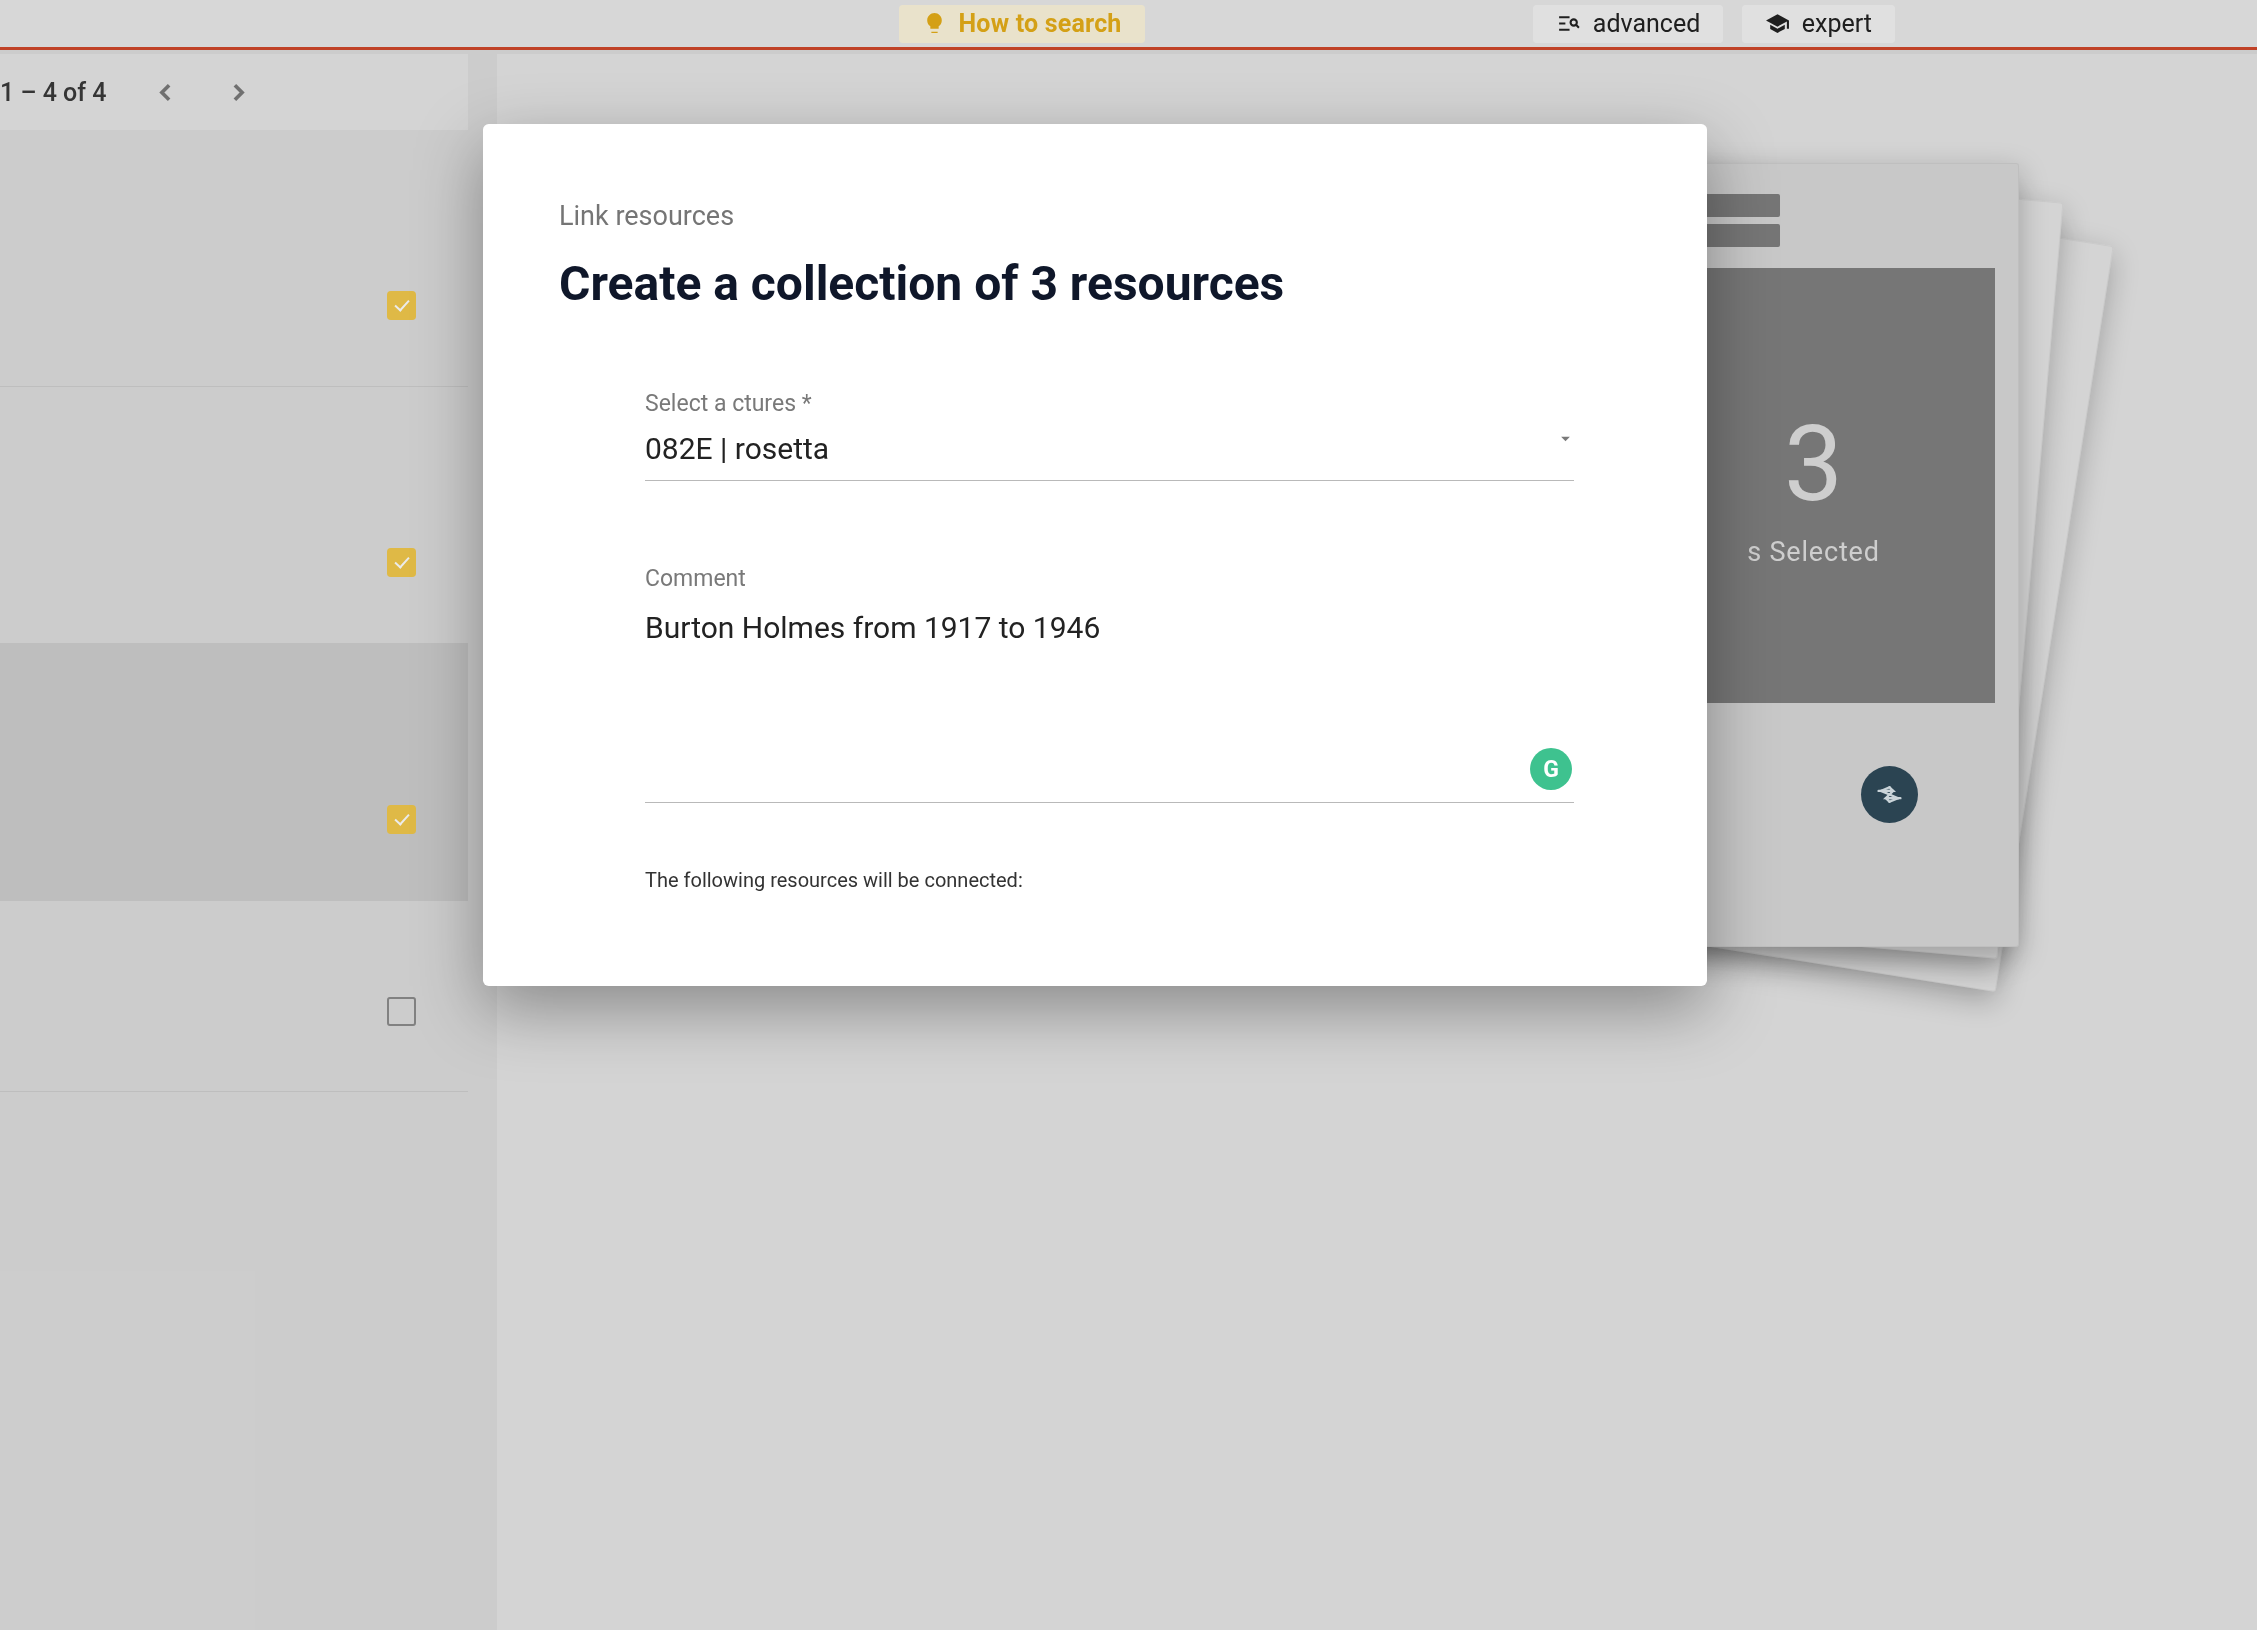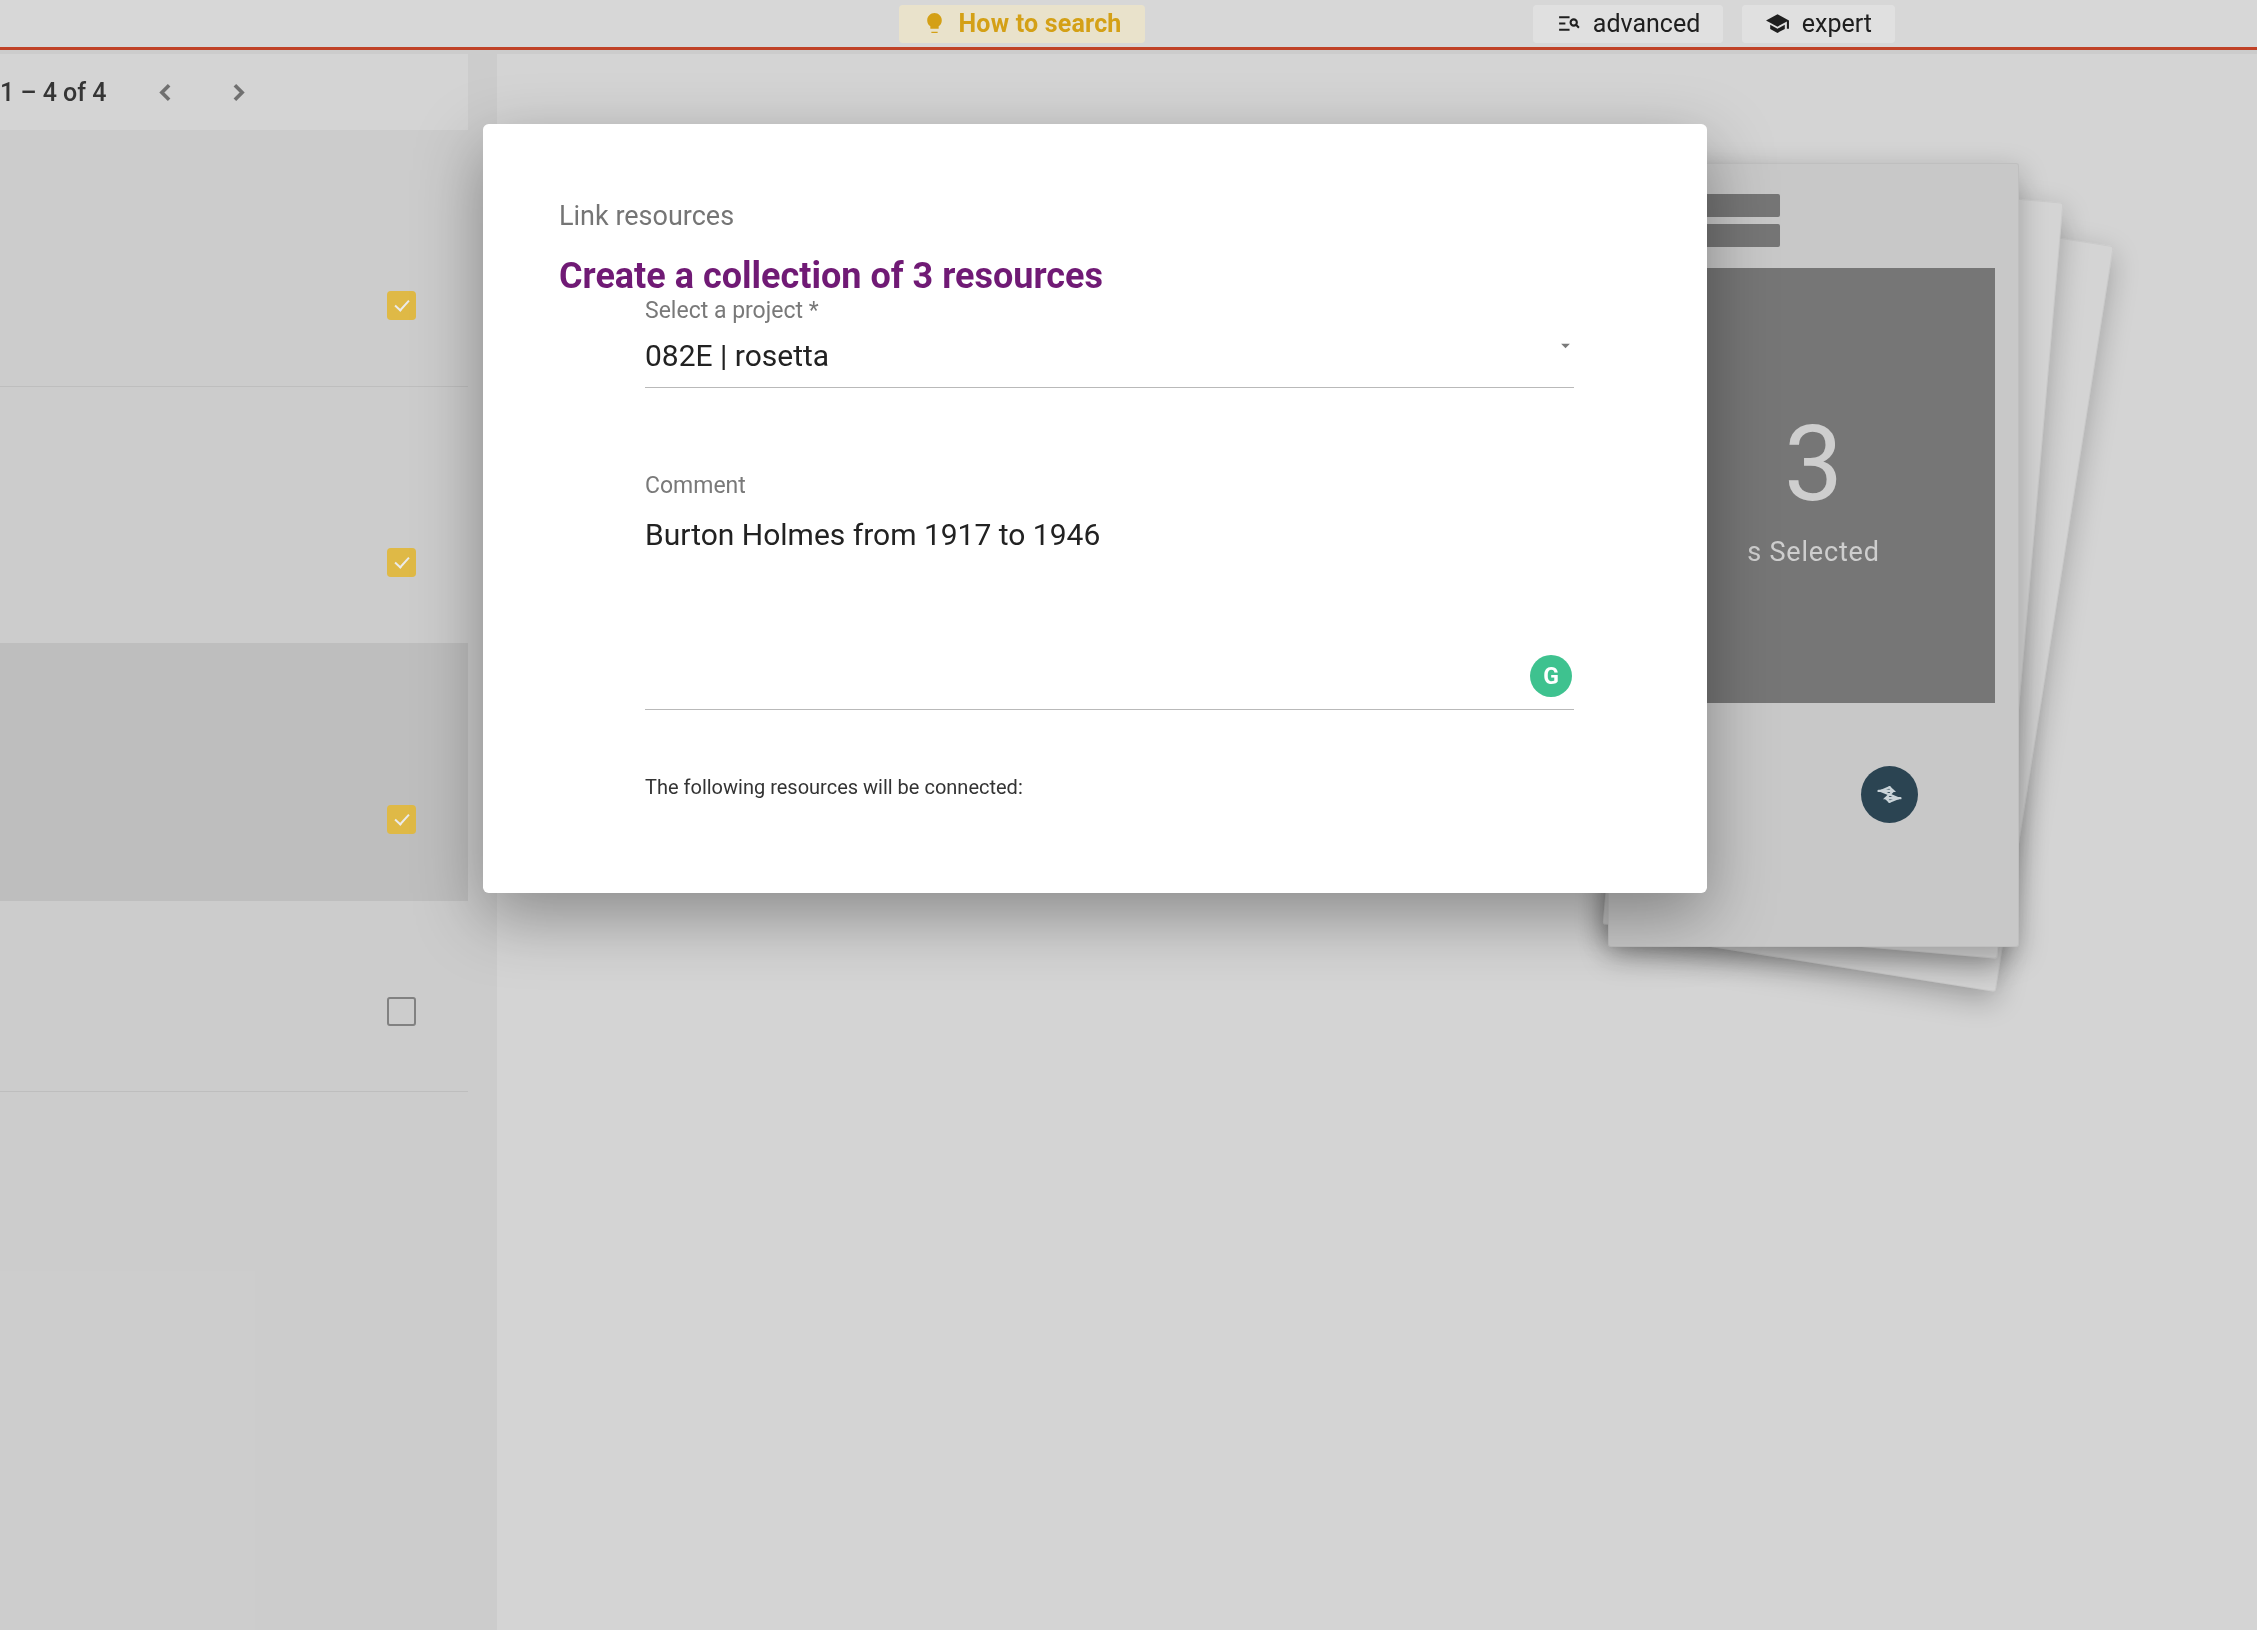--- a/index.html
+++ b/index.html
@@ -211,21 +211,21 @@
       top: 124px;
       left: 483px;
       width: 1224px;
       background: #fff;
       border-radius: 5.7px;
       box-shadow: 0 23px 67px rgba(0,0,0,0.35);
       padding: 76px 76px 69px 76px;
       z-index: 5;
     }
     .modal .eyebrow { color: #757575; font-size: 27px; margin-bottom: 23px; font-weight: 400; }
-    .modal h1 { font-size: 36px; font-weight: 700; color: #701a75; }
+    .modal h1 { font-size: 48px; font-weight: 700; color: #0f172a; margin-bottom: 78px; }
     .form { padding-left: 86px; padding-right: 57px; }
     .field { margin-bottom: 84px; position: relative; }
     .field .flabel { font-size: 23px; color: #797979; margin-bottom: 10.5px; display: block; }
     .field.active .flabel { color: #305a6b; }
     .flabel .star { color: #e6ae18; }
     .field .value {
       width: 100%;
       border: 0;
       border-bottom: 1px solid #b9b9b9;
       font-size: 30px;
@@ -371,21 +371,21 @@
 
 <div class="scrim"></div>
 
 <div class="modal">
   <div class="eyebrow">Link resources</div>
   <h1>Create a collection of 3 resources</h1>
 
   <div class="form">
 
     <div class="field">
-      <span class="flabel">Select a project *</span>
+      <span class="flabel">Select a ctures *</span>
       <input class="value" type="text" readonly="" value="082E | rosetta" style="">
       <span class="caret">
         <svg width="21" height="21" viewBox="0 0 24 24" fill="currentColor">
             <path d="M7 10l5 5 5-5z"></path>
           </svg>
       </span>
     </div>
 
 
     <div class="field comment">

